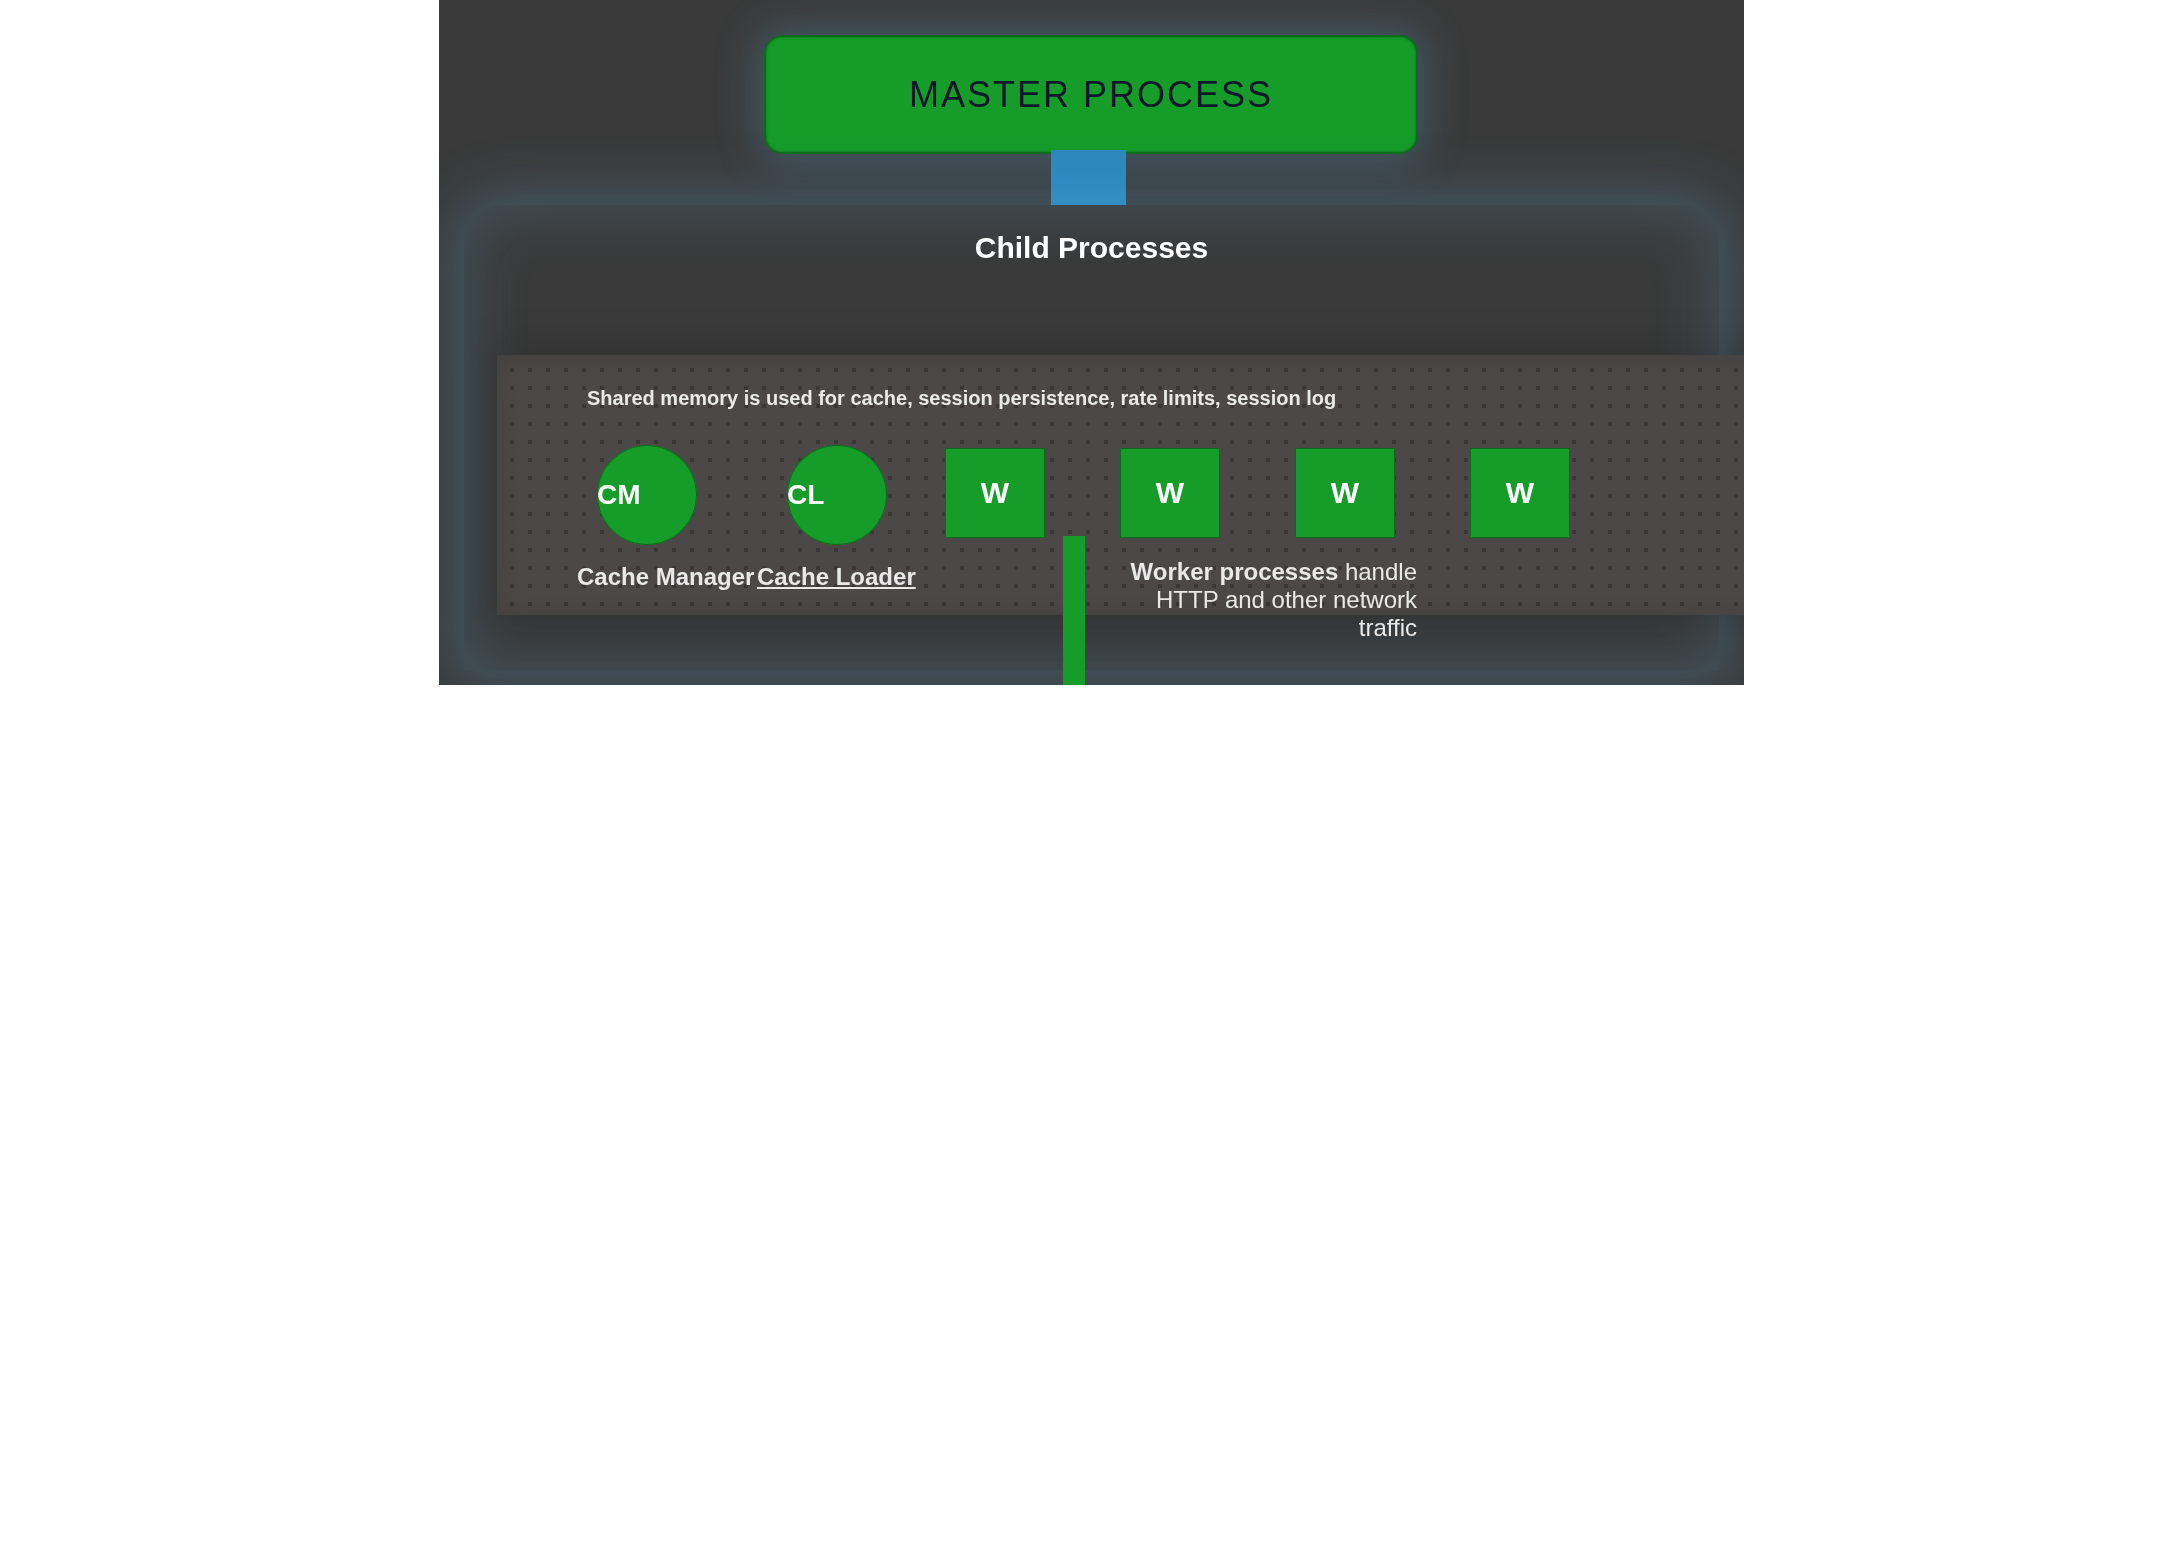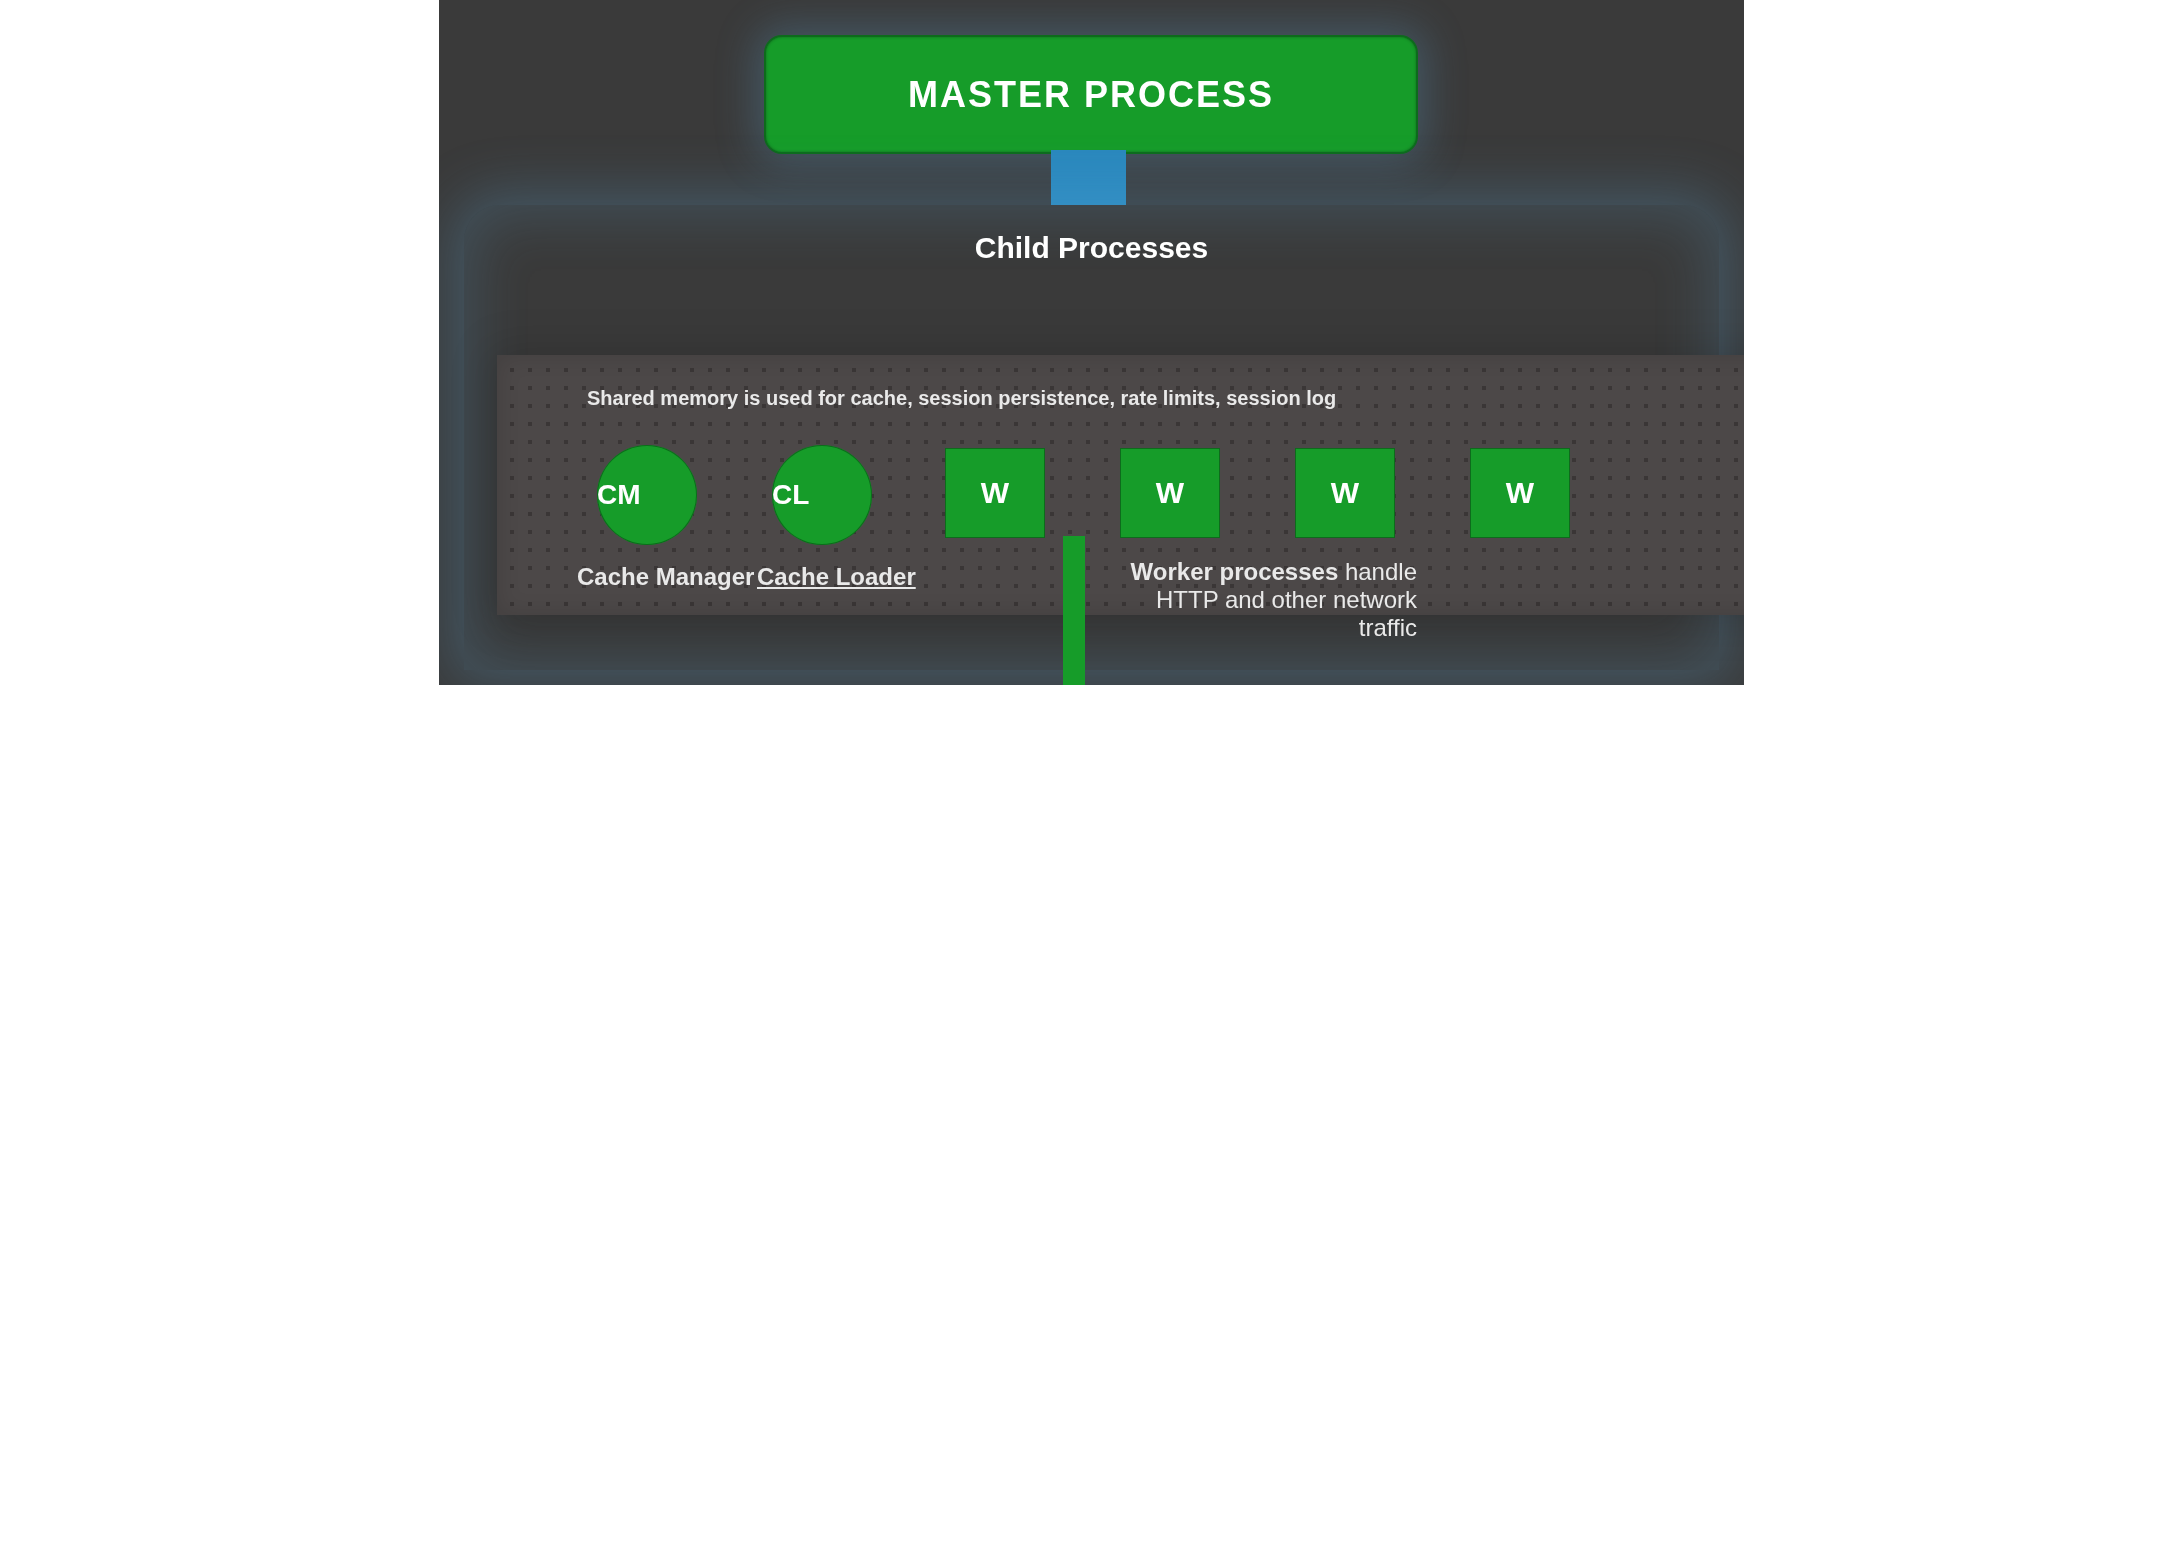--- a/index.html
+++ b/index.html
@@ -17,23 +17,23 @@
     left:325px; top:35px;
     width:650px; height:115px;
     background:#169c29;
     border:2px solid #0d6b1c;
     border-radius:18px;
     box-shadow:0 0 40px 8px rgba(100,180,230,0.25), inset 0 0 3px rgba(0,0,0,.3);
     display:flex; align-items:center; justify-content:center;
   }
   .master span{
     font-size:36px;
-    font-weight:700;
+    font-weight:400;
     letter-spacing:2px;
-    color:#ffffff;
+    color:#0f172a;
   }
   
   .connector{
     position:absolute;
     left:612px; top:150px;
     width:75px; height:60px;
     background:#2a88bd;
   }
   
   .child-container{
@@ -127,21 +127,21 @@
   </div>
 
   <div class="shared">
     <div class="shared-text">Shared memory is used for cache, session persistence, rate limits, session log</div>
 
     <div class="circle" style="left:100px;top:90px;">
       <span>CM</span>
     </div>
     <div class="caption" style="left:80px;top:208px;">Cache Manager</div>
 
-    <div class="circle" style="left:275px;top:90px;">
+    <div class="circle" style="left:290px;top:90px;">
       <span>CL</span>
     </div>
     <div class="caption" style="left:260px;top:208px;text-decoration:underline;">Cache Loader</div>
 
     <div class="square" style="left:448px;top:93px;">
       <span>W</span>
     </div>
     <div class="square" style="left:623px;top:93px;">
       <span>W</span>
     </div>

